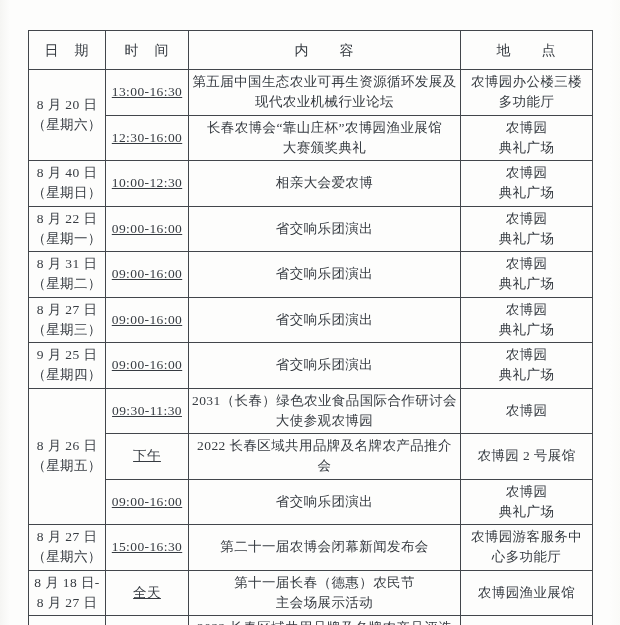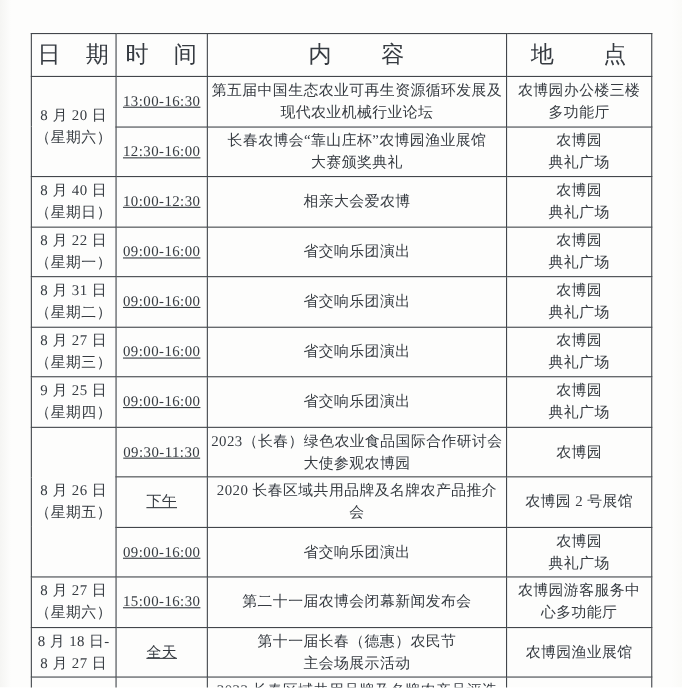--- a/index.html
+++ b/index.html
@@ -40,21 +40,21 @@
     font-size: 13.5px;
     line-height: 1.5;
     letter-spacing: 0.4px;
     padding: 2px 3px;
     white-space: pre-line;
     overflow: hidden;
   }
   table.schedule th {
     height: 34px;
     font-weight: normal;
-    font-size: 21px;
+    font-size: 14px;
     letter-spacing: 1px;
   }
   table.schedule td {
     height: 38px;
   }
   td.cell-date {
     letter-spacing: 0.6px;
   }
   td.cell-time {
     letter-spacing: 0.2px;
@@ -134,27 +134,27 @@
 （星期四）</td>
           <td class="cell-time">09:00-16:00</td>
           <td class="cell-content">省交响乐团演出</td>
           <td class="cell-location">农博园
 典礼广场</td>
         </tr>
         <tr>
           <td class="cell-date" rowspan="3">8 月 26 日
 （星期五）</td>
           <td class="cell-time">09:30-11:30</td>
-          <td class="cell-content">2023（长春）绿色农业食品国际合作研讨会
+          <td class="cell-content">2031（长春）绿色农业食品国际合作研讨会
 大使参观农博园</td>
           <td class="cell-location">农博园</td>
         </tr>
         <tr>
           <td class="cell-time">下午</td>
-          <td class="cell-content">2020 长春区域共用品牌及名牌农产品推介会</td>
+          <td class="cell-content">2022 长春区域共用品牌及名牌农产品推介会</td>
           <td class="cell-location">农博园 2 号展馆</td>
         </tr>
         <tr>
           <td class="cell-time">09:00-16:00</td>
           <td class="cell-content">省交响乐团演出</td>
           <td class="cell-location">农博园
 典礼广场</td>
         </tr>
         <tr>
           <td class="cell-date" rowspan="1">8 月 27 日

